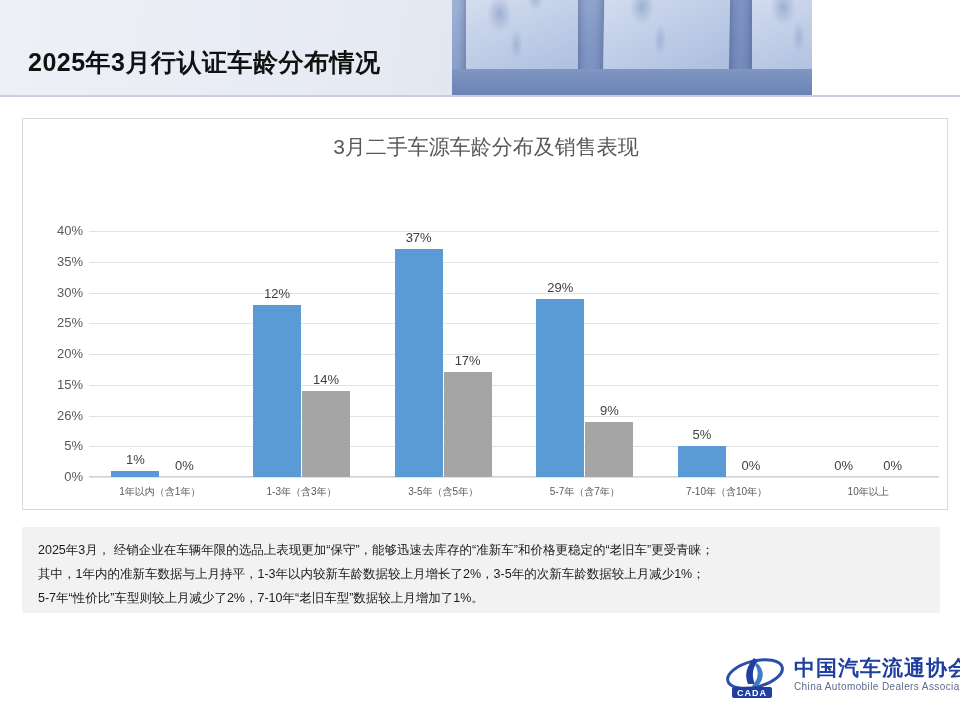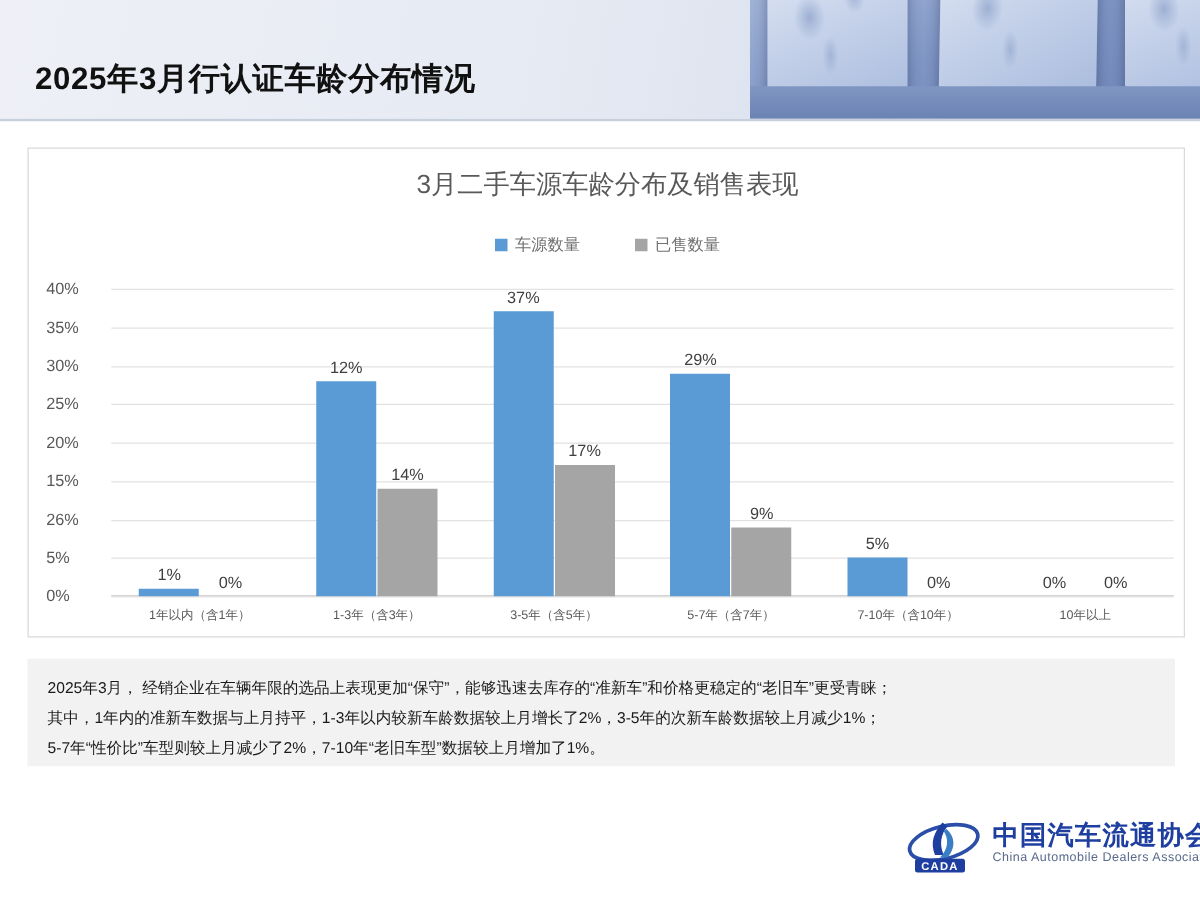--- a/index.html
+++ b/index.html
@@ -6,21 +6,21 @@
   html, body {
     width: 960px; height: 720px;
     font-family: "Liberation Sans", "DejaVu Sans", sans-serif;
     background: #ffffff;
     overflow: hidden;
   }
   #page { position: relative; width: 960px; height: 720px; background: #ffffff; }
 
   
   #header-band {
-    position: absolute; left: 0; top: 0; width: 960px; height: 95px;
+    position: absolute; left: 0; top: 0; width: 812px; height: 95px;
     background: linear-gradient(100deg, #eef0f6 0%, #e6eaf3 45%, #dfe5f0 62%, #cfd8ea 75%, #b9c6e0 100%);
     overflow: hidden;
   }
   #header-deco {
     position: absolute; right: 0; top: 0; width: 360px; height: 95px;
     background: linear-gradient(160deg, #9fb2d6 0%, #7f95c4 45%, #6d84b6 100%);
   }
   .cube {
     position: absolute;
     background: linear-gradient(155deg, #e4eaf6 0%, #cbd6ec 40%, #a9bbdd 100%);
@@ -72,21 +72,21 @@
   #plot {
     position: absolute; left: 66px; top: 112px; width: 850px; height: 246px;
   }
   .gridline {
     position: absolute; left: 0; width: 850px; height: 1px; background: #e2e2e2;
   }
   #axis-baseline {
     position: absolute; left: 0; width: 850px; height: 1px; background: #d3d3d3; bottom: 0;
   }
   .ytick {
-    position: absolute; right: 856px; width: 46px; 
+    position: absolute; right: 856px; width: 46px; text-align: right;
     font-size: 13px; color: #595959; transform: translateY(-8px); white-space: nowrap;
   }
   .group {
     position: absolute; bottom: 0; height: 246px;
   }
   .bar {
     position: absolute; bottom: 0; width: 48px;
   }
   .bar.series0 { left: 0; }
   .bar.series1 { left: 49px; }
@@ -139,30 +139,20 @@
           <div class="map"></div>
         </div>
       <div id="band-floor"></div>
     </div>
     <div id="page-title">2025年3月行认证车龄分布情况</div>
   </div>
   <div id="header-rule"></div>
 
   <div id="chart-panel">
     <div id="chart-title">3月二手车源车龄分布及销售表现</div>
-    <div id="chart-legend">
-        <div class="legend-entry">
-          <span class="legend-swatch" style="background: rgb(91, 155, 213);"></span>
-          <span class="legend-label">车源数量</span>
-        </div>
-        <div class="legend-entry">
-          <span class="legend-swatch" style="background: rgb(165, 165, 165);"></span>
-          <span class="legend-label">已售数量</span>
-        </div>
-      </div>
     <div id="plot">
         <div class="gridline" style="top: 0px;"></div>
         <div class="ytick" style="top: 0px;">40%</div>
         <div class="gridline" style="top: 30.75px;"></div>
         <div class="ytick" style="top: 30.75px;">35%</div>
         <div class="gridline" style="top: 61.5px;"></div>
         <div class="ytick" style="top: 61.5px;">30%</div>
         <div class="gridline" style="top: 92.25px;"></div>
         <div class="ytick" style="top: 92.25px;">25%</div>
         <div class="gridline" style="top: 123px;"></div>

